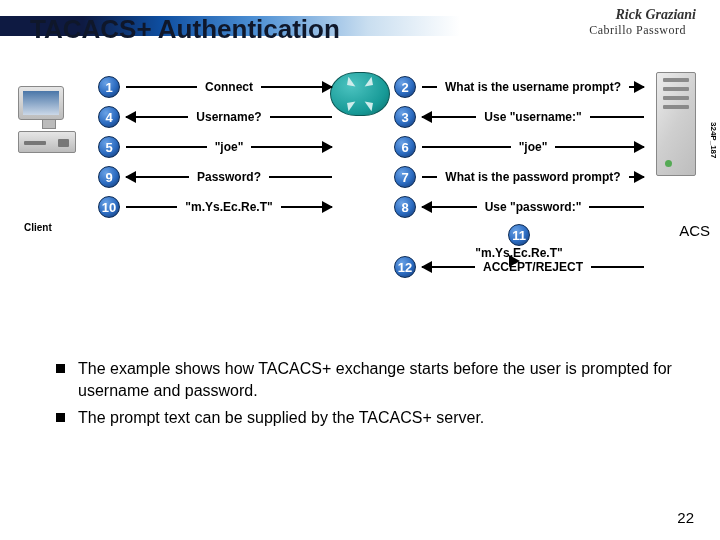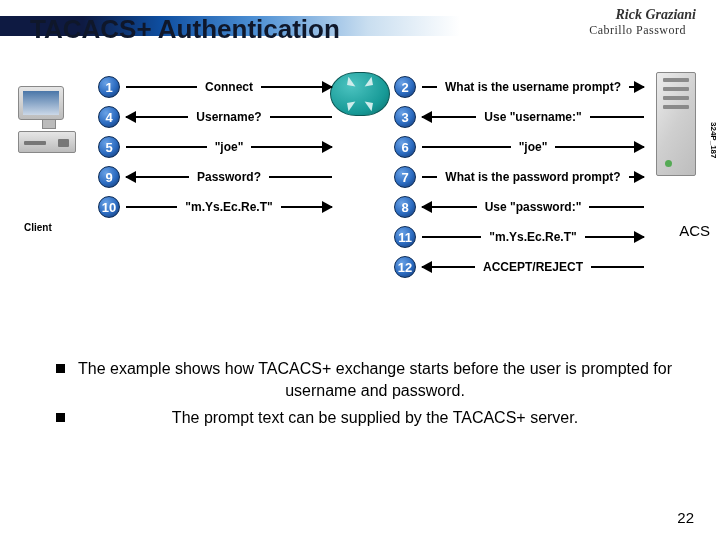--- a/index.html
+++ b/index.html
@@ -33,21 +33,21 @@
   .router-body{position:absolute;inset:0;border-radius:50%/58%;background:radial-gradient(ellipse at 35% 30%,#4cc3c0 0%,#179a97 65%,#0d6b69 100%);border:1px solid #0b5553;overflow:hidden;}
   .rar{position:absolute;width:0;height:0;border:6px solid transparent;}
   .rar.tl{top:6px;left:10px;border-right-color:#cfeceb;transform:rotate(-35deg);}
   .rar.tr{top:6px;right:10px;border-left-color:#cfeceb;transform:rotate(35deg);}
   .rar.bl{bottom:6px;left:10px;border-right-color:#cfeceb;transform:rotate(35deg);}
   .rar.br{bottom:6px;right:10px;border-left-color:#cfeceb;transform:rotate(-35deg);}
   .server{position:absolute;right:24px;top:6px;width:40px;height:104px;background:linear-gradient(120deg,#ececec 0%,#cfcfcf 50%,#bdbdbd 100%);border:1px solid #888;border-radius:2px;}
   .server .slot{height:4px;background:#8a8a8a;margin:5px 6px;border-radius:1px;}
   .server .btn{position:absolute;bottom:8px;left:8px;width:7px;height:7px;border-radius:50%;background:#5a5;}
   .bullets { position:absolute; top:358px; left:56px; right:48px; font-size:16px; line-height:1.35; }
-  .bullets li{ list-style:none; position:relative; padding-left:22px; margin-bottom:6px;text-align:center; }
+  .bullets li{ list-style:none; position:relative; padding-left:22px; margin-bottom:6px; }
   .bullets li::before{content:"";position:absolute;left:0;top:6px;width:9px;height:9px;background:#000;}
 </style>
 </head>
 <body>
 
 <div class="topbar">
   <div class="topbar-swatch"></div>
   <div class="topbar-author">Rick Graziani</div>
   <div class="topbar-college">Cabrillo Password</div>
 </div>
@@ -149,21 +149,21 @@
         <div class="rowlabel">What is the password prompt?</div>
         <div class="shaft head-right" style="flex: 1 1 auto;"></div>
       </div>
       <div class="arrow-row right-col" style="top: 128px;">
         <div class="badge">8</div>
         <div style="width: 6px;"></div>
         <div class="shaft head-left" style="flex: 1 1 auto;"></div>
         <div class="rowlabel">Use "password:"</div>
         <div class="shaft" style="flex: 1 1 auto;"></div>
       </div>
-      <div class="arrow-row right-col" style="top: 158px;">
+      <div class="arrow-row right-col" style="top: 158px; flex-direction: column;">
         <div class="badge">11</div>
         <div style="width: 6px;"></div>
         <div class="shaft" style="flex: 1 1 auto;"></div>
         <div class="rowlabel">"m.Ys.Ec.Re.T"</div>
         <div class="shaft head-right" style="flex: 1 1 auto;"></div>
       </div>
       <div class="arrow-row right-col" style="top: 188px;">
         <div class="badge">12</div>
         <div style="width: 6px;"></div>
         <div class="shaft head-left" style="flex: 1 1 auto;"></div>

